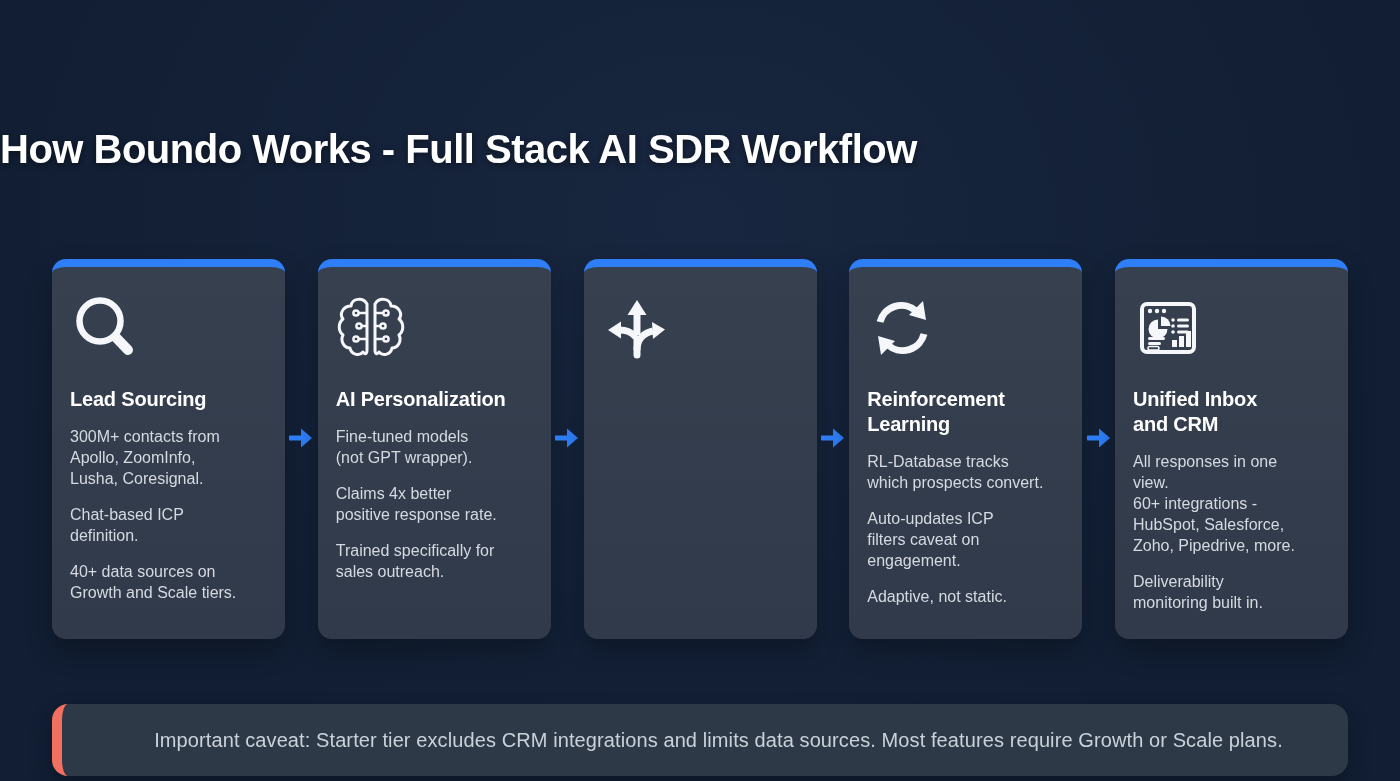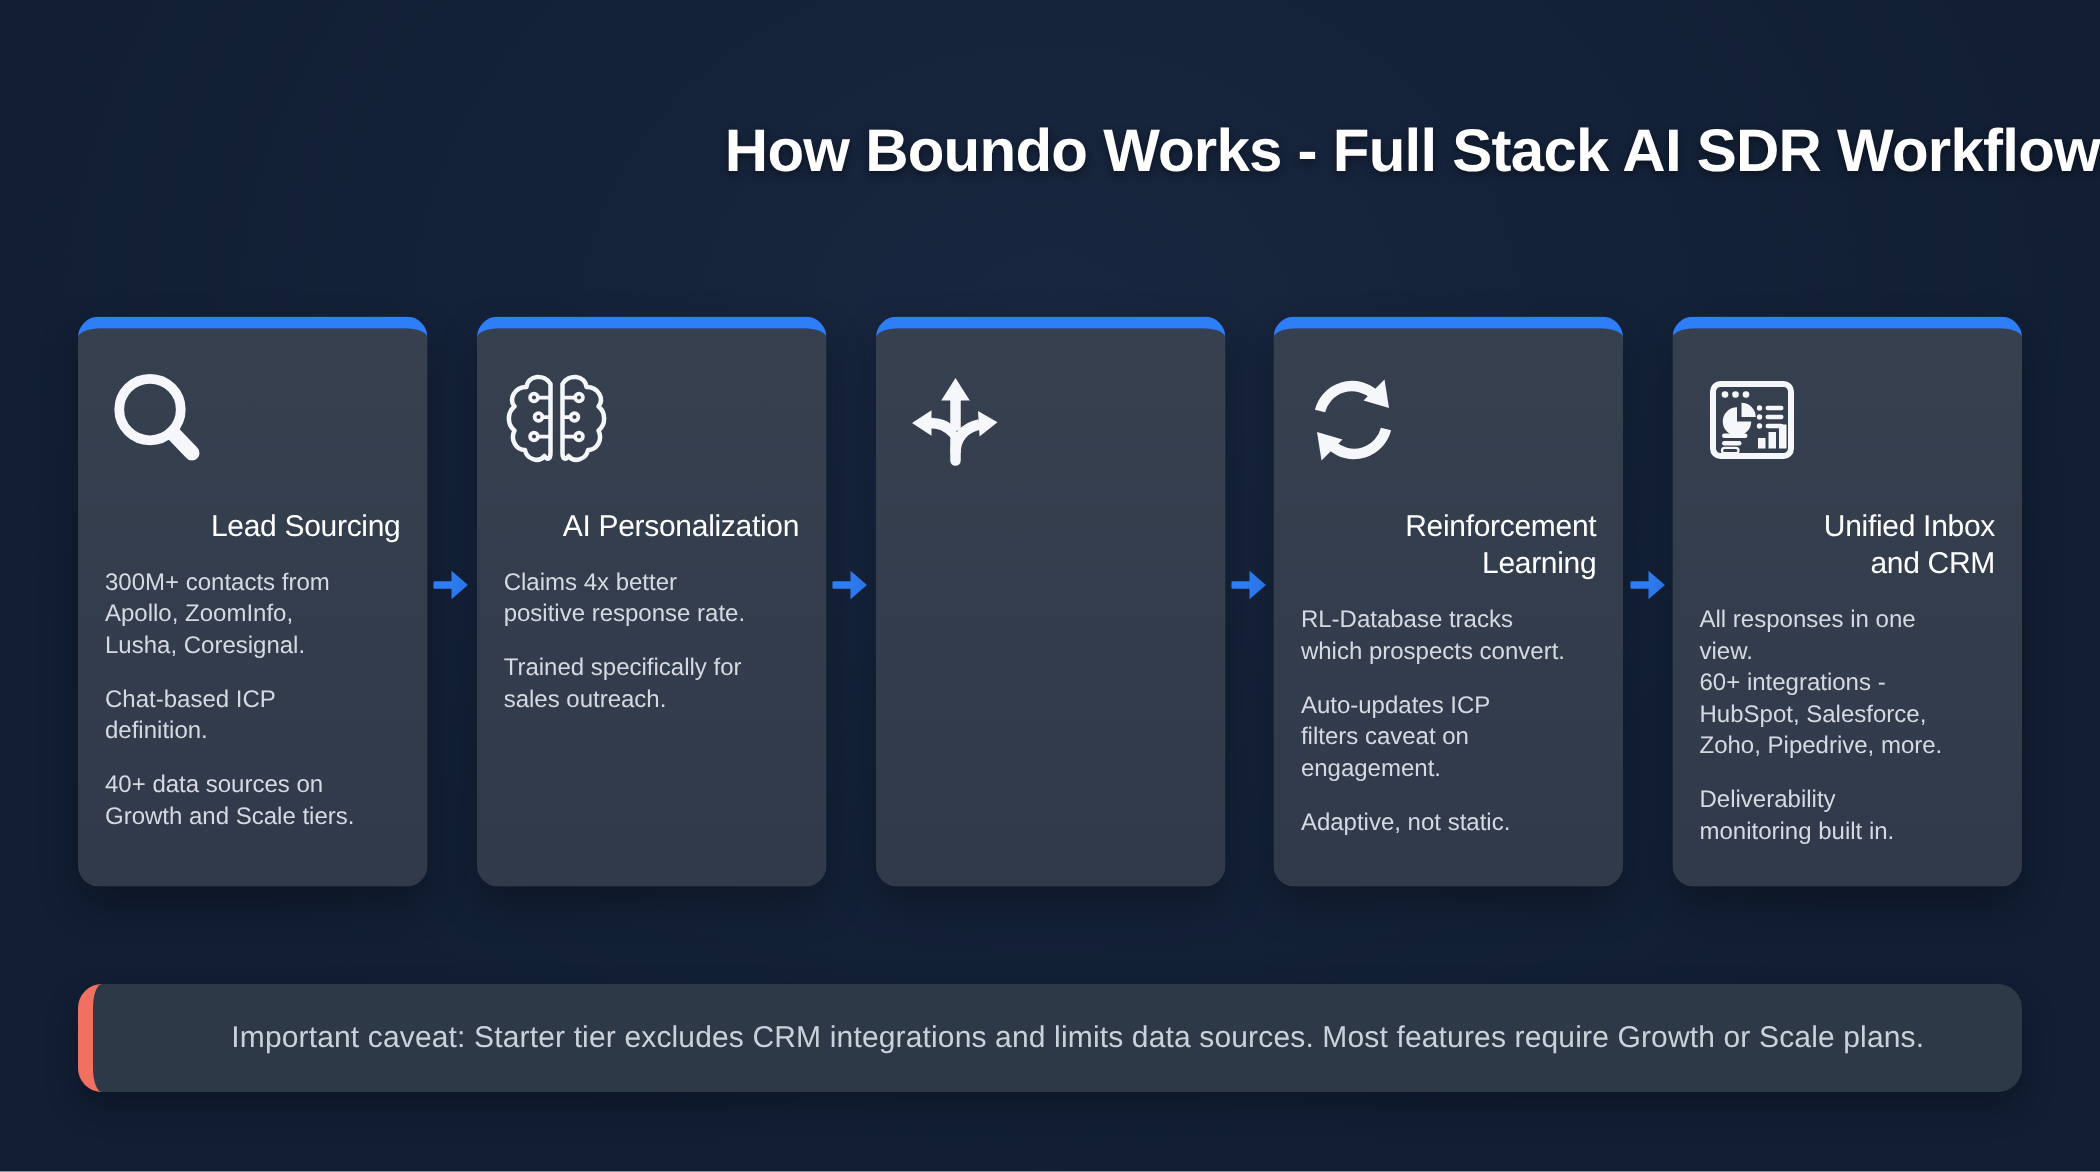--- a/index.html
+++ b/index.html
@@ -4,54 +4,54 @@
 <style>
   * { box-sizing: border-box; margin: 0; padding: 0; }
   html, body { width: 1400px; height: 781px; overflow: hidden; }
   body {
     font-family: "Liberation Sans", "DejaVu Sans", sans-serif;
     background: radial-gradient(ellipse at 50% 28%, #18263f 0%, #111e33 72%);
     color: #ffffff;
   }
   .page-title {
     padding-top: 77px;
-    text-align: right;
+    text-align: left;
     font-size: 40px;
     font-weight: 700;
     letter-spacing: -0.5px;
     line-height: 48px;
     color: #ffffff;
     text-shadow: 0 2px 6px rgba(0,0,0,0.45);
+    margin-top: 48px;
   }
   .cards-row {
     margin: 86px auto 0;
     width: 1296px;
     display: flex;
     align-items: flex-start;
   }
   .card {
     flex: 0 0 233px;
     height: 380px;
     background: linear-gradient(180deg, #37404f 0%, #303a4a 100%);
     border-top: 8px solid #2e7ef7;
     border-radius: 14px;
     padding: 26px 18px 18px;
     box-shadow: 0 12px 26px rgba(0,0,0,0.28);
   }
   .card-icon { height: 70px; margin-bottom: 24px; }
   .card-icon svg { display: block; }
   .card-title {
     font-size: 20px;
-    font-weight: 400;
+    font-weight: 700;
     line-height: 25px;
     color: #ffffff;
     margin-bottom: 14px;
     white-space: pre-line;
     letter-spacing: -0.2px;
-    text-align: right;
   }
   .card-body p {
     font-size: 16px;
     line-height: 21px;
     color: #d5dae2;
     margin-bottom: 15px;
     white-space: pre-line;
   }
   .flow-arrow {
     flex: 0 0 32.75px;
@@ -127,20 +127,22 @@
         <line class="icon-stroke" x1="39" y1="20" x2="47" y2="20" stroke-width="2.5"></line>
         <circle class="icon-stroke" cx="50" cy="20" r="2.6" stroke-width="2.5"></circle>
         <line class="icon-stroke" x1="39" y1="33" x2="44" y2="33" stroke-width="2.5"></line>
         <circle class="icon-stroke" cx="47" cy="33" r="2.6" stroke-width="2.5"></circle>
         <line class="icon-stroke" x1="39" y1="46" x2="47" y2="46" stroke-width="2.5"></line>
         <circle class="icon-stroke" cx="50" cy="46" r="2.6" stroke-width="2.5"></circle>
       </svg>
     </div>
     <h2 class="card-title">AI Personalization</h2>
     <div class="card-body">
+      <p>Fine-tuned models
+(not GPT wrapper).</p>
       <p>Claims 4x better
 positive response rate.</p>
       <p>Trained specifically for
 sales outreach.</p>
     </div>
   </article>
 
   <div class="flow-arrow">
     <svg width="24" height="22" viewBox="0 0 24 22">
       <path d="M1 11 H14" stroke="#2e7ef7" stroke-width="5" stroke-linecap="round" fill="none"></path>

